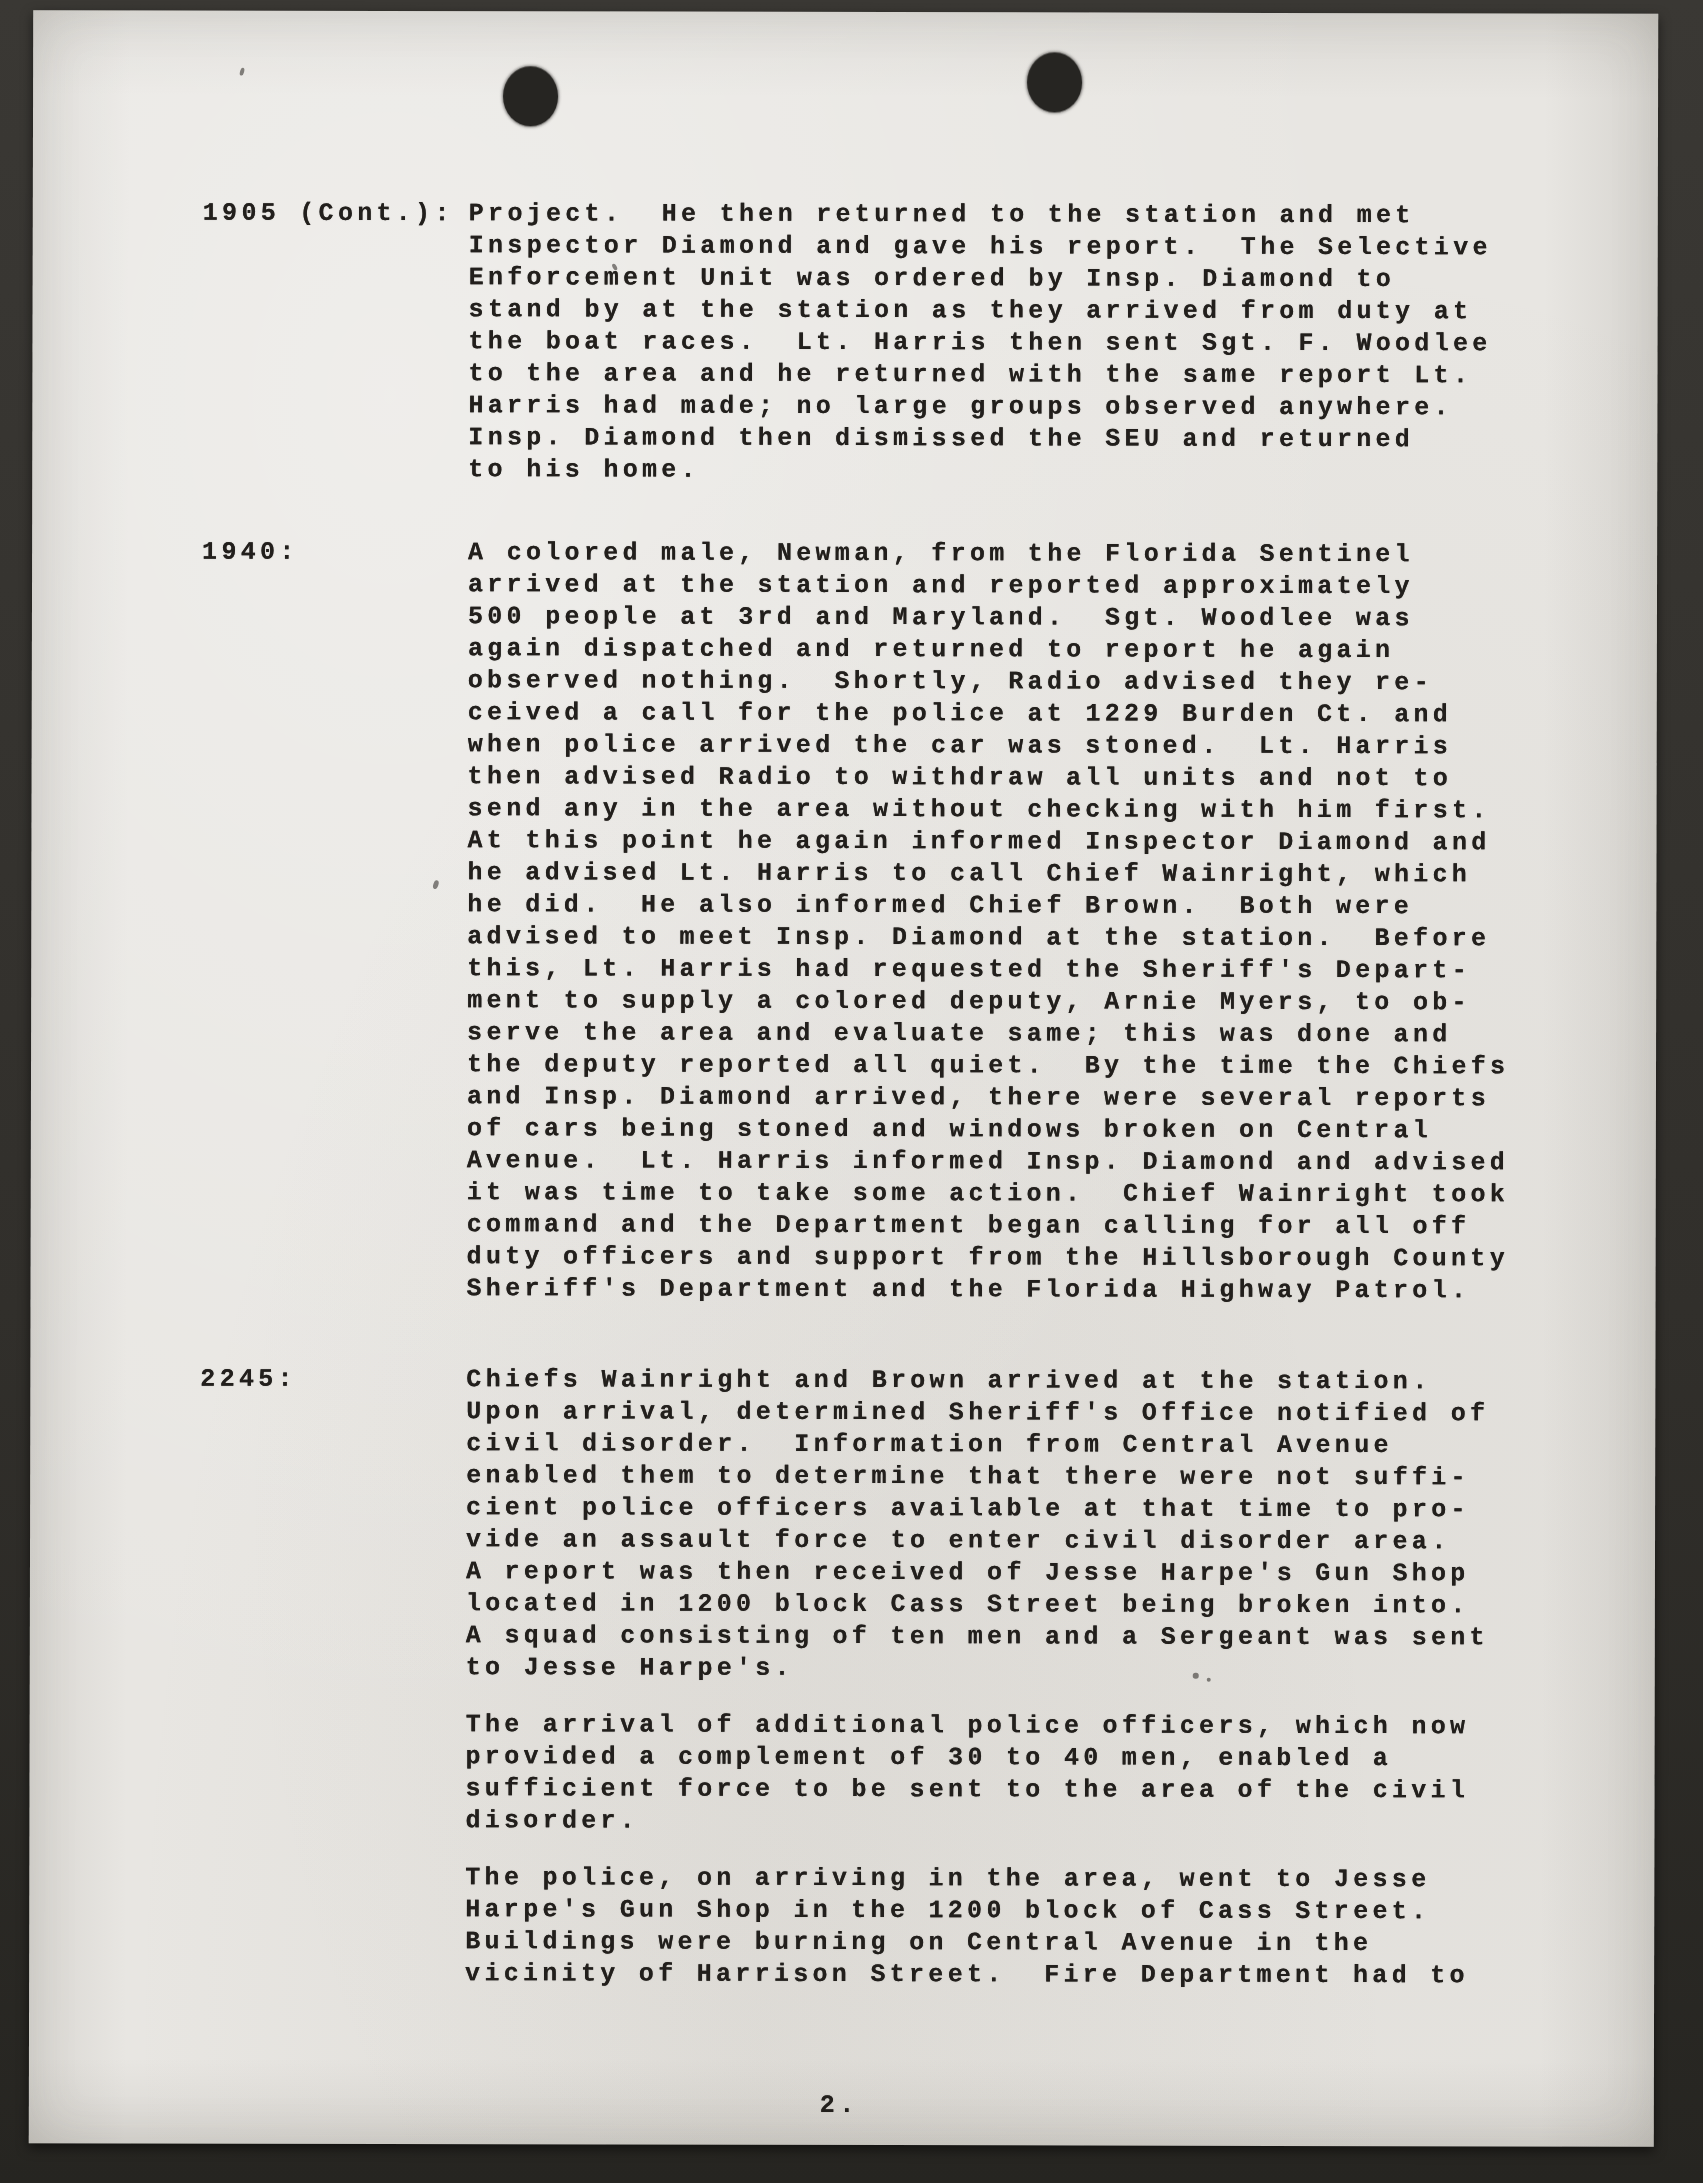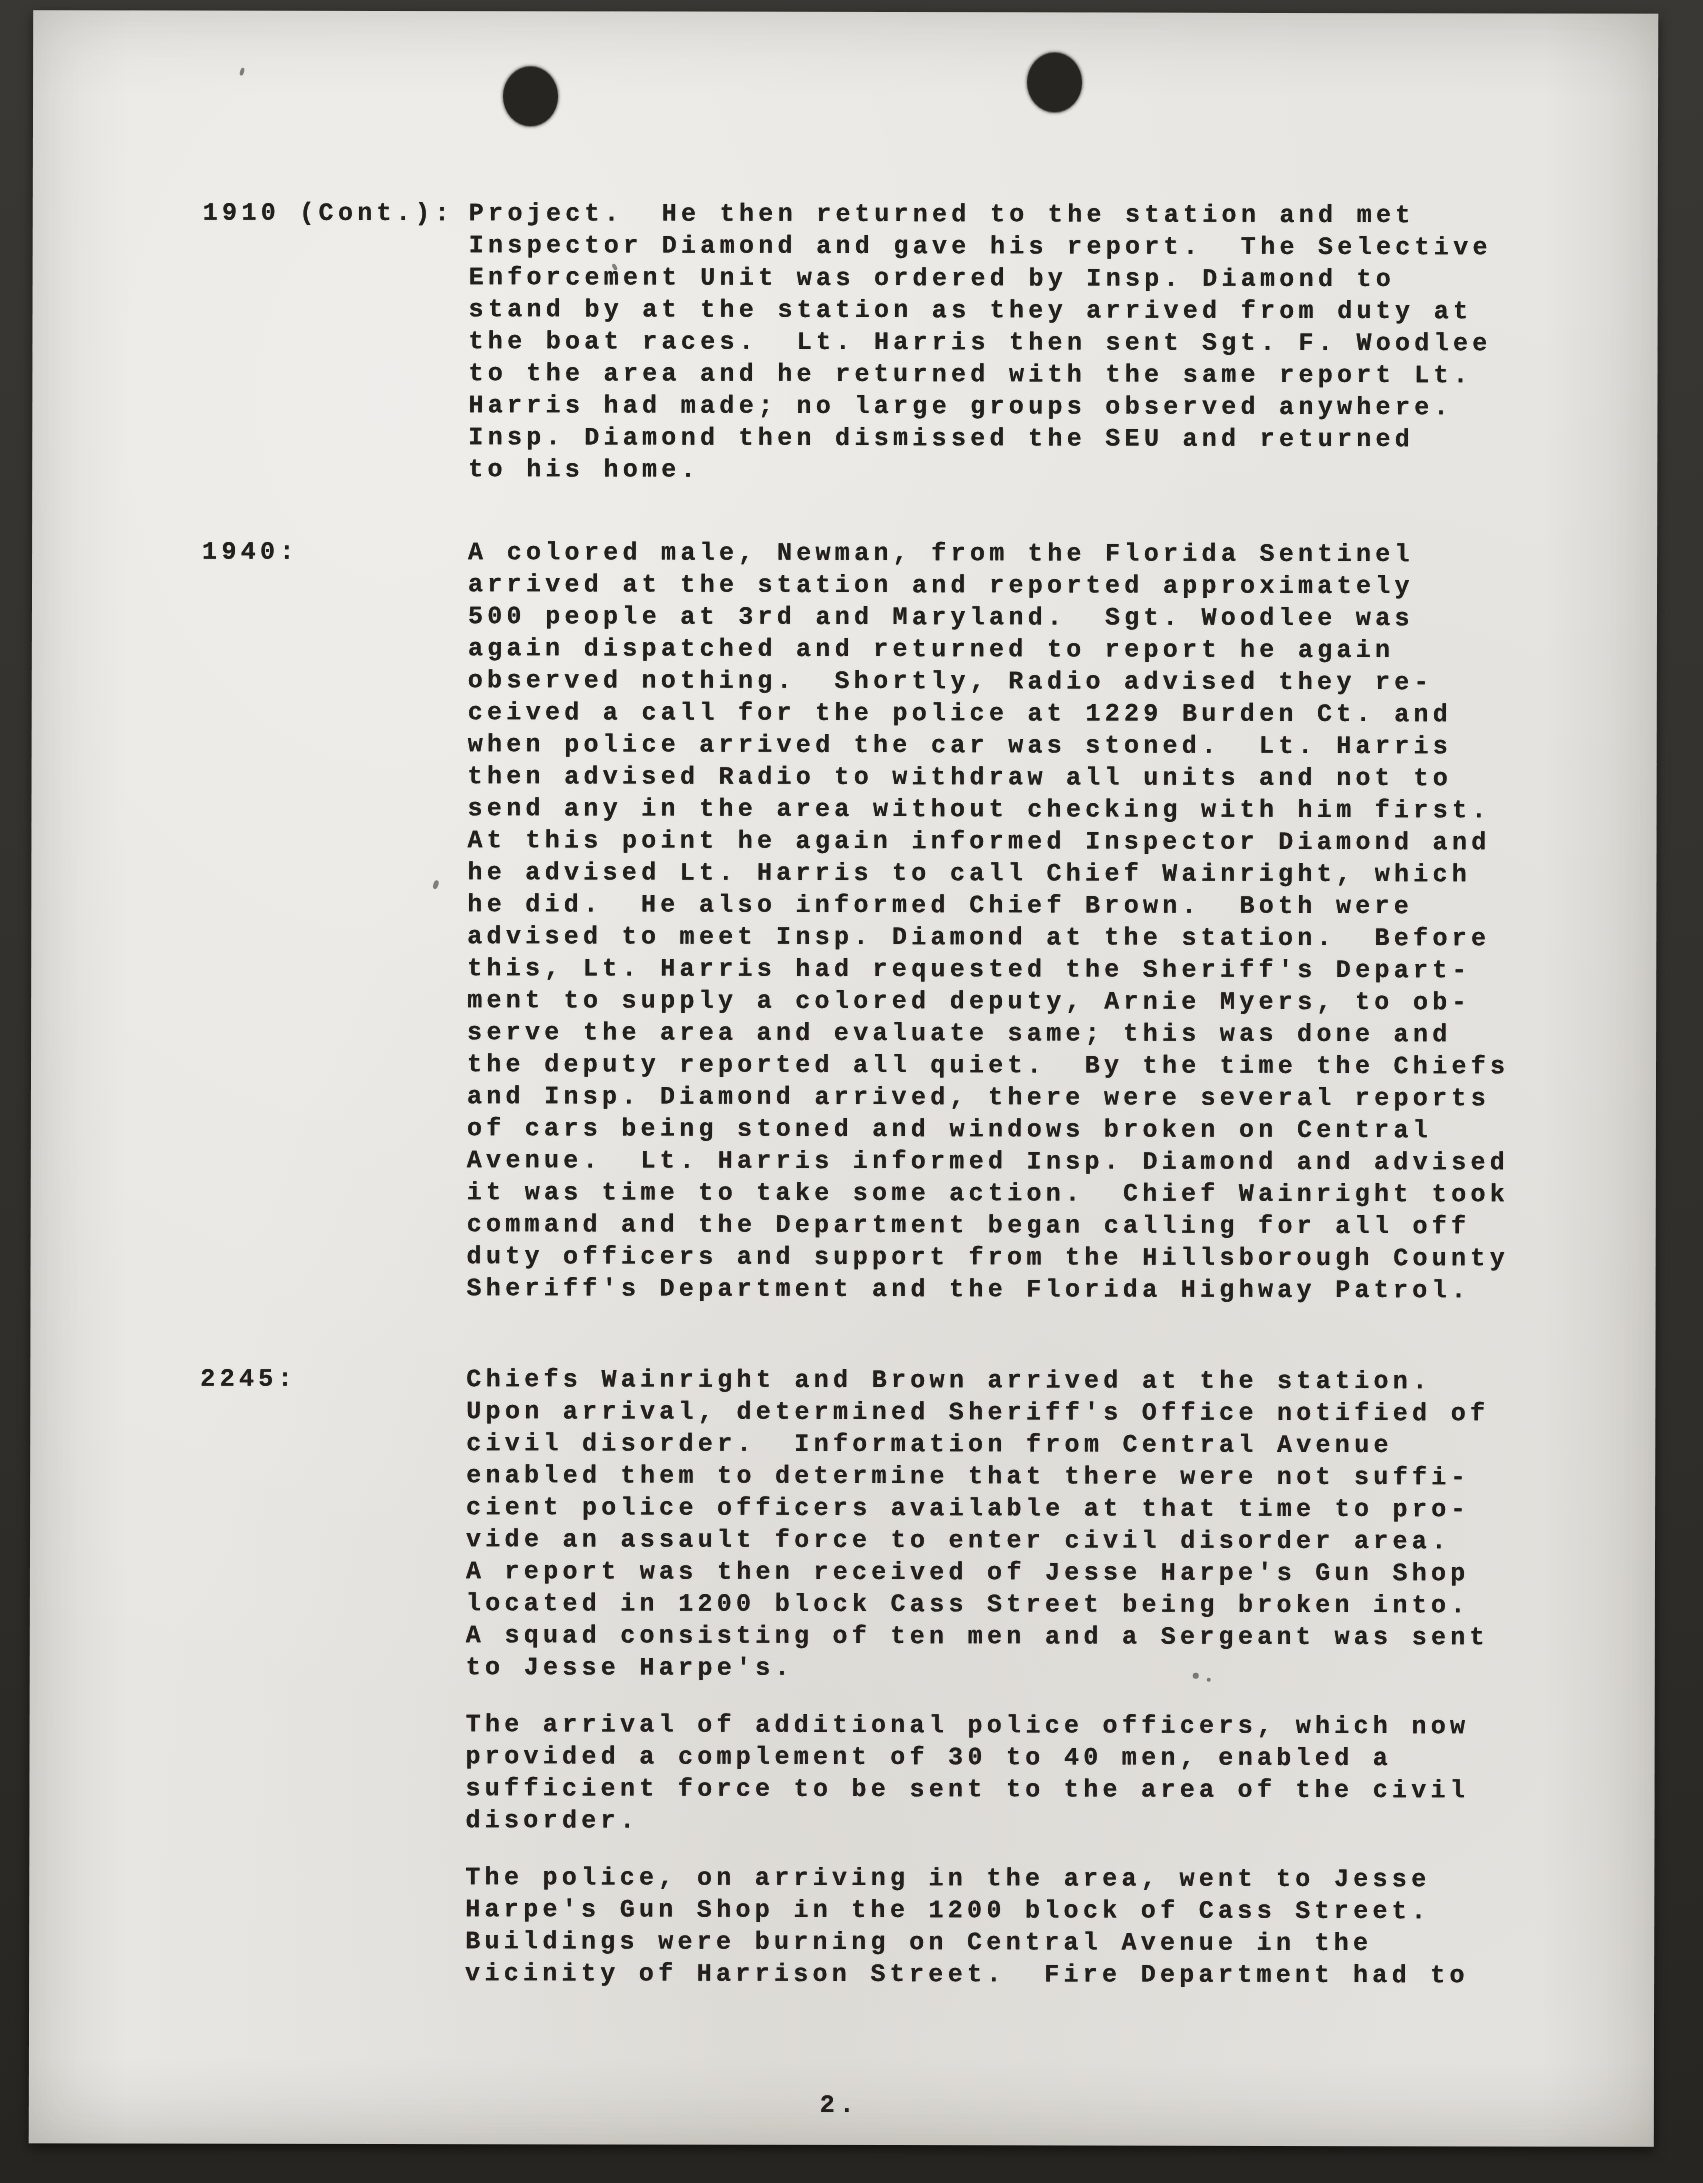--- a/index.html
+++ b/index.html
@@ -116,21 +116,21 @@
 </style>
 </head>
 <body>
 
 <div class="paper">
   <div class="hole hole-1"></div>
   <div class="hole hole-2"></div>
 
   <div class="entries">
       <div class="entry-row">
-        <div class="time-label">1910 (Cont.):</div>
+        <div class="time-label">1905 (Cont.):</div>
         <div class="entry-body">
           <div class="paragraph">Project.  He then returned to the station and met
 Inspector Diamond and gave his report.  The Selective
 Enforcement Unit was ordered by Insp. Diamond to
 stand by at the station as they arrived from duty at
 the boat races.  Lt. Harris then sent Sgt. F. Woodlee
 to the area and he returned with the same report Lt.
 Harris had made; no large groups observed anywhere.
 Insp. Diamond then dismissed the SEU and returned
 to his home.</div>

